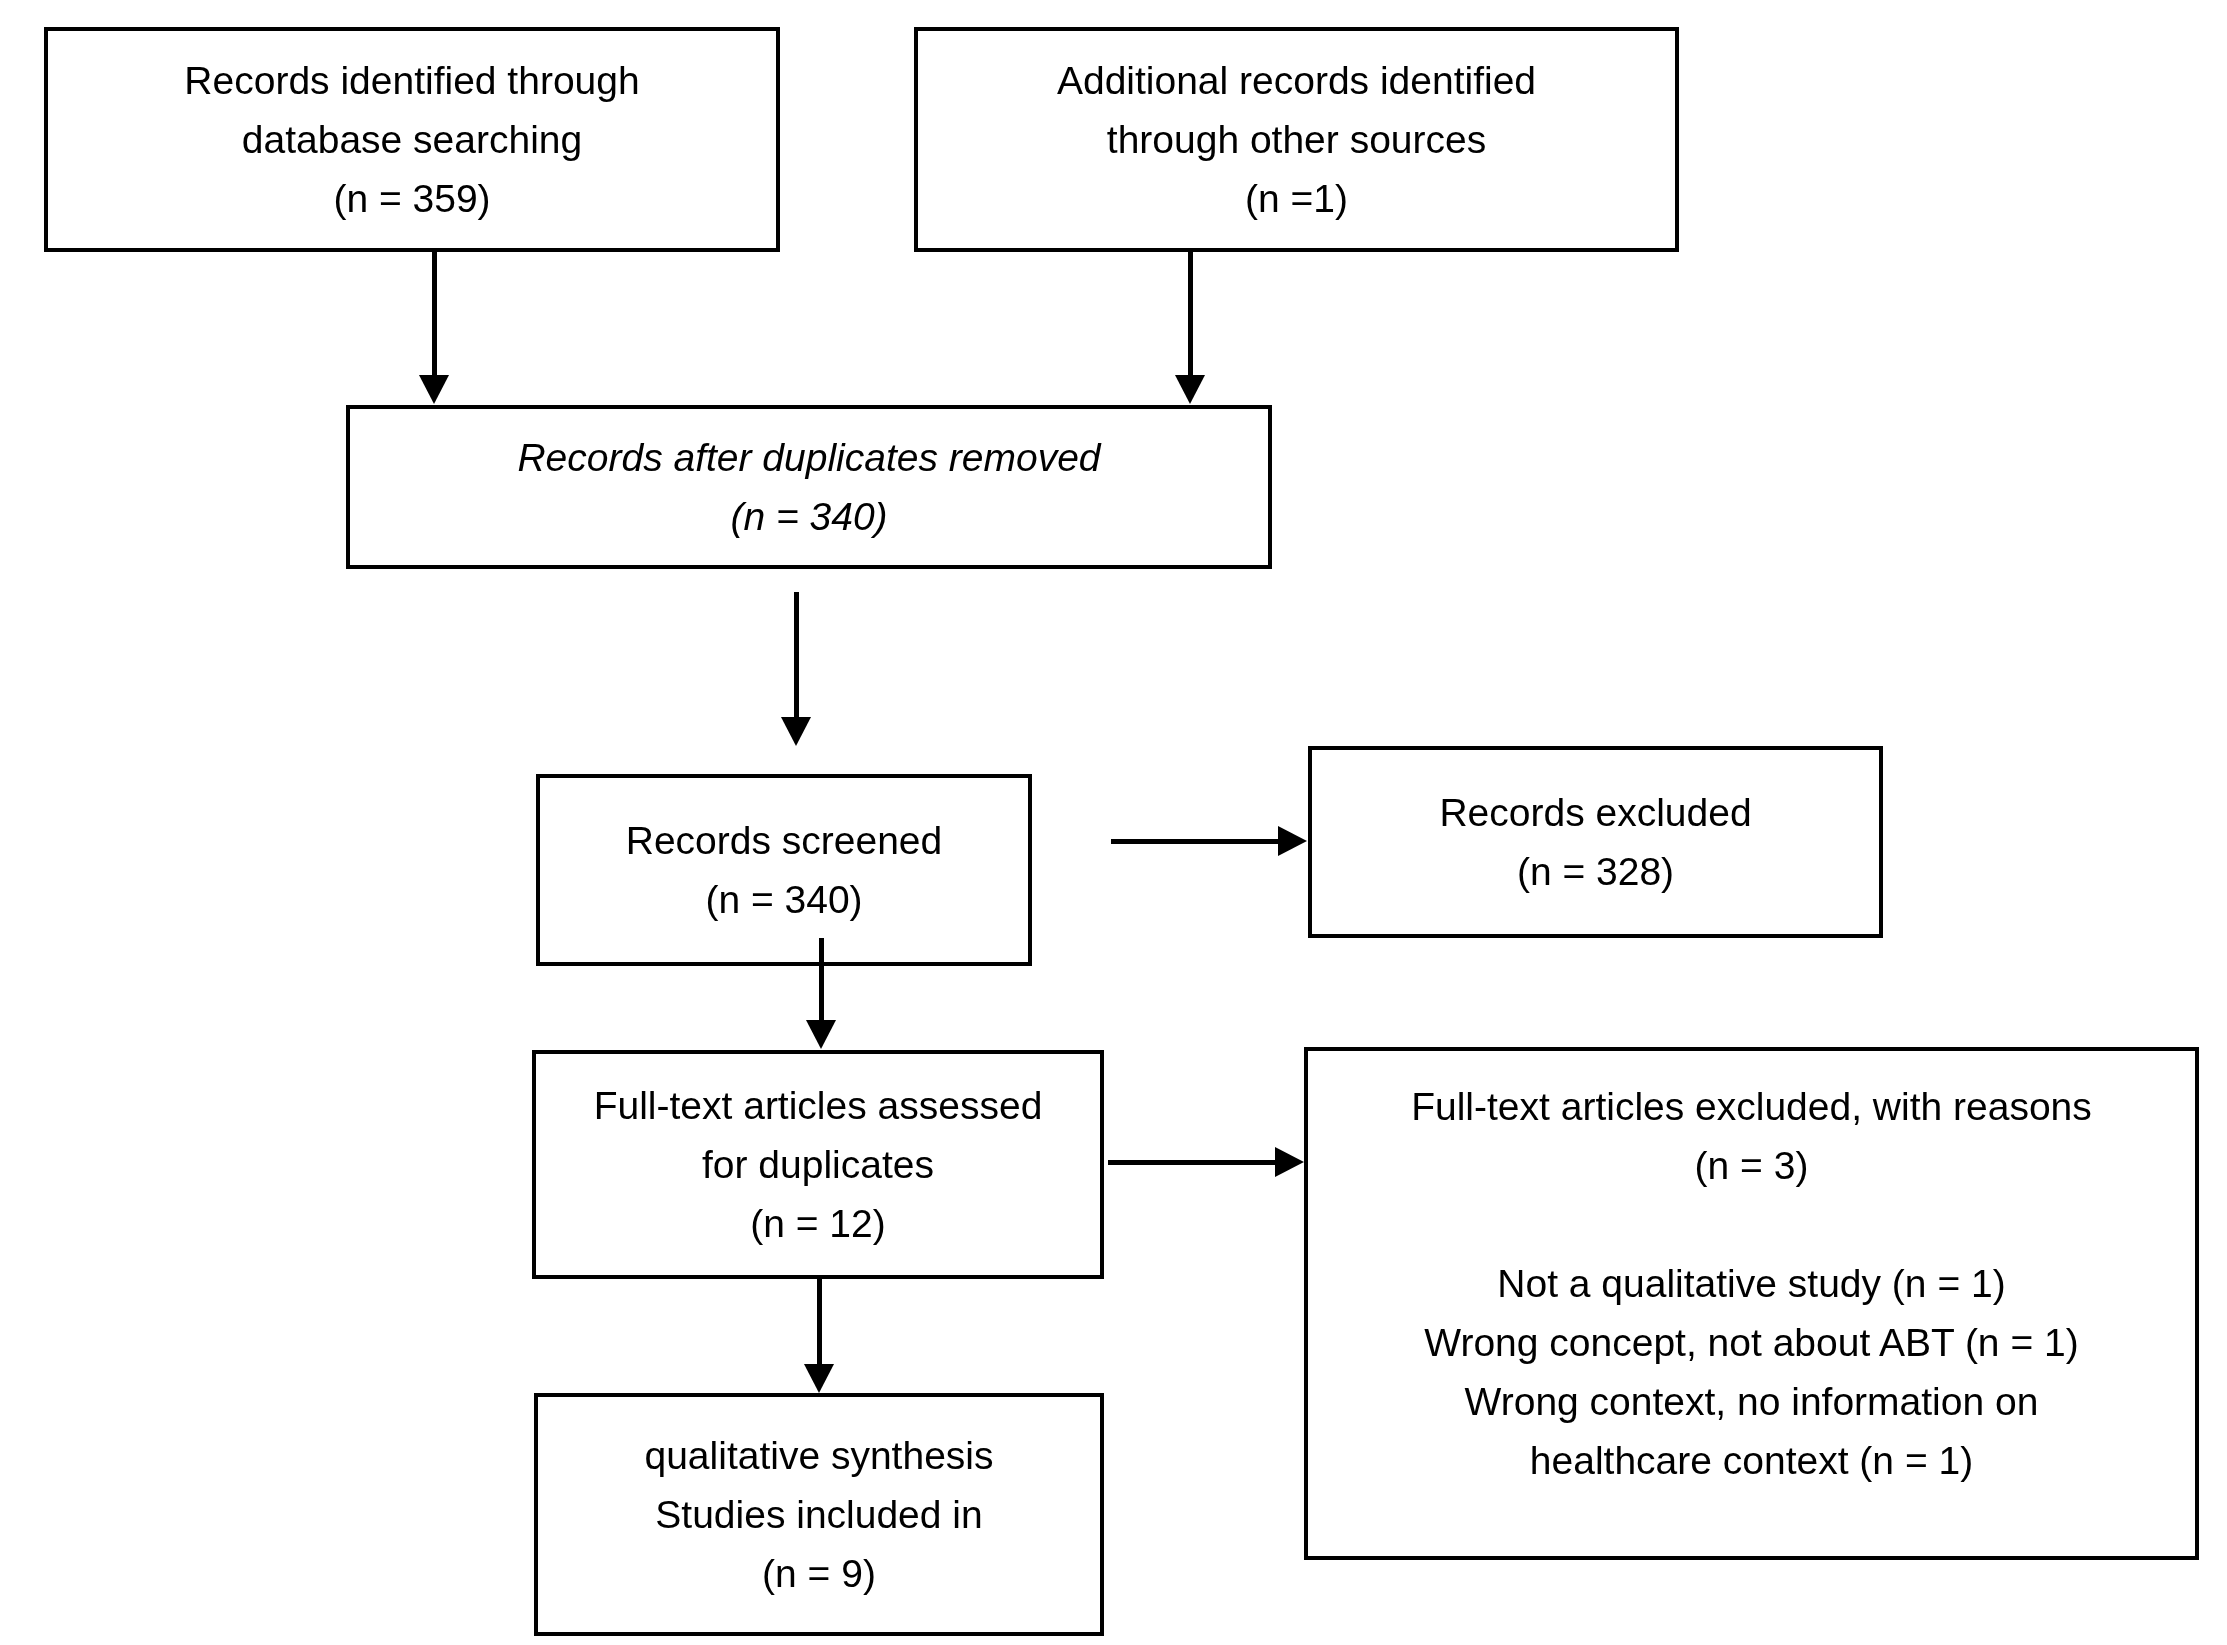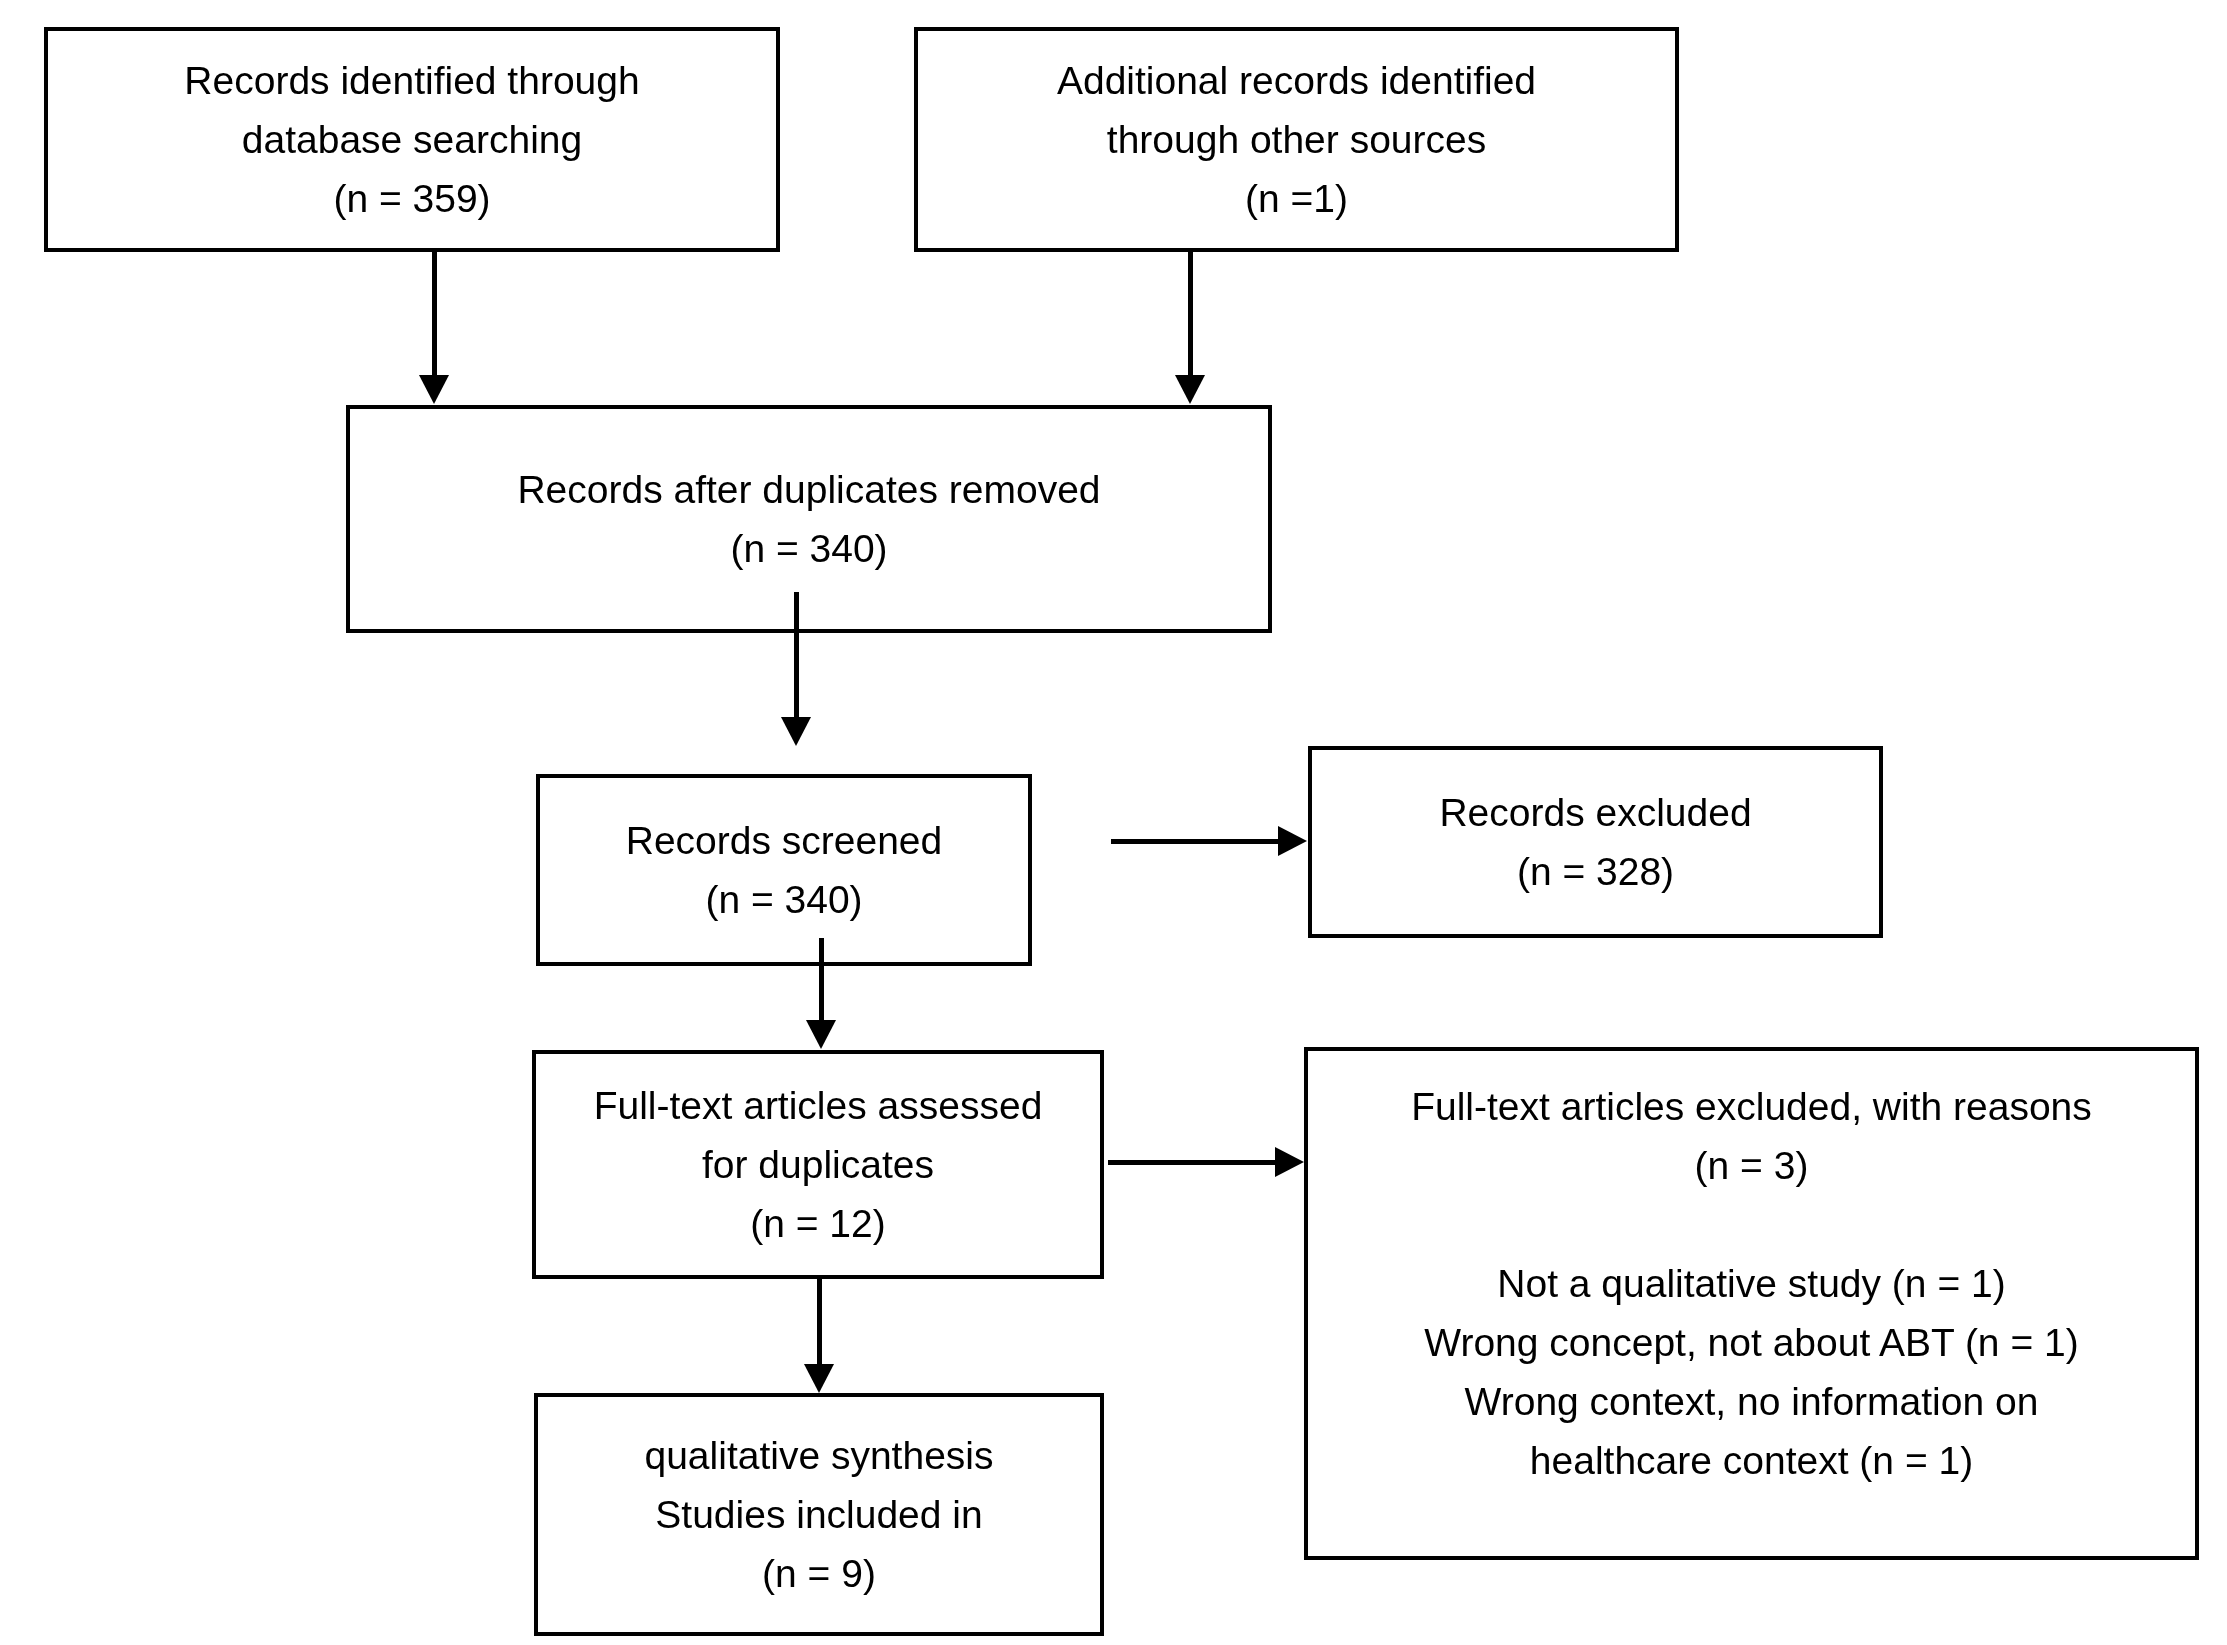--- a/index.html
+++ b/index.html
@@ -66,21 +66,21 @@
     position:absolute;
     width:0;height:0;
     border-top:15.2px solid transparent;
     border-bottom:15.2px solid transparent;
     border-left:29px solid var(--border-color);
   }
 
   
   #box-a{left:31px;  top:27px;   width:736px; height:225px;margin-left:13px;}
   #box-b{left:914px;top:27px;   width:765px; height:225px;}
-  #box-c{left:346px; top:405px;  width:926px; height:228px;}
+  #box-c{left:346px; top:405px;  width:926px; height:164px;font-style:italic;}
   #box-d{left:536px; top:774px; width:496px;  height:192px;}
   #box-e{left:1308px;top:746px; width:575px;  height:192px;text-align:right;}
   #box-f{left:532px; top:1050px; width:572px;  height:229px;}
   #box-g{left:1304px;top:1047px; width:895px; height:513px;}
   #box-h{left:534px; top:1393px; width:570px;  height:243px;}
 
   
   #arr-a-line{left:432px;  top:252px;  height:125px;}
   #arr-a-head{left:419px;  top:375px;}
   #arr-b-line{left:1188px; top:252px;  height:125px;}

